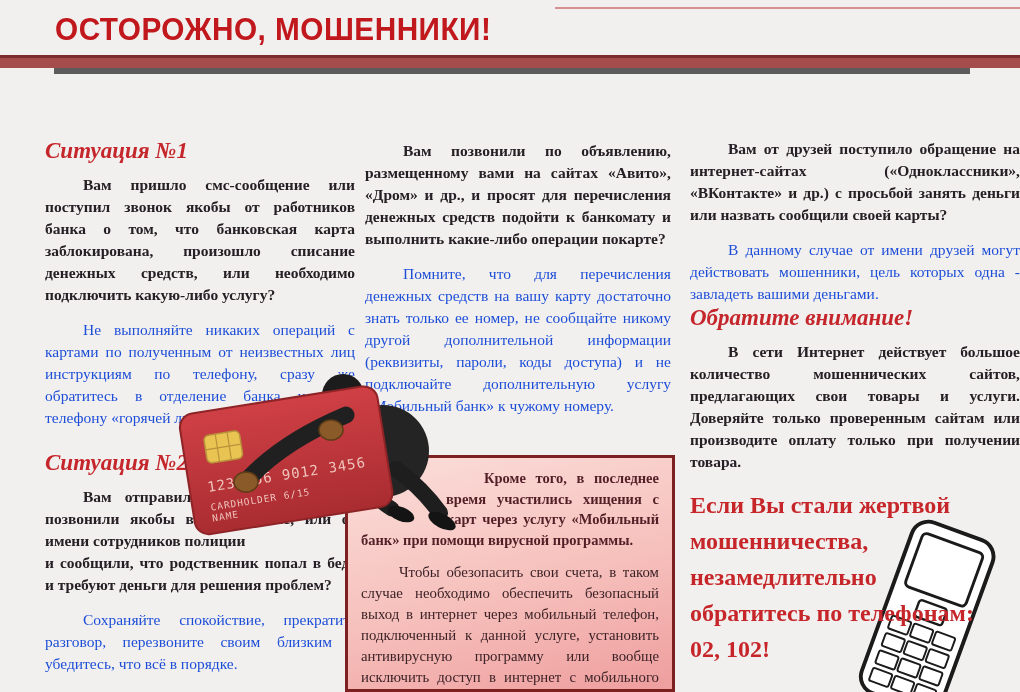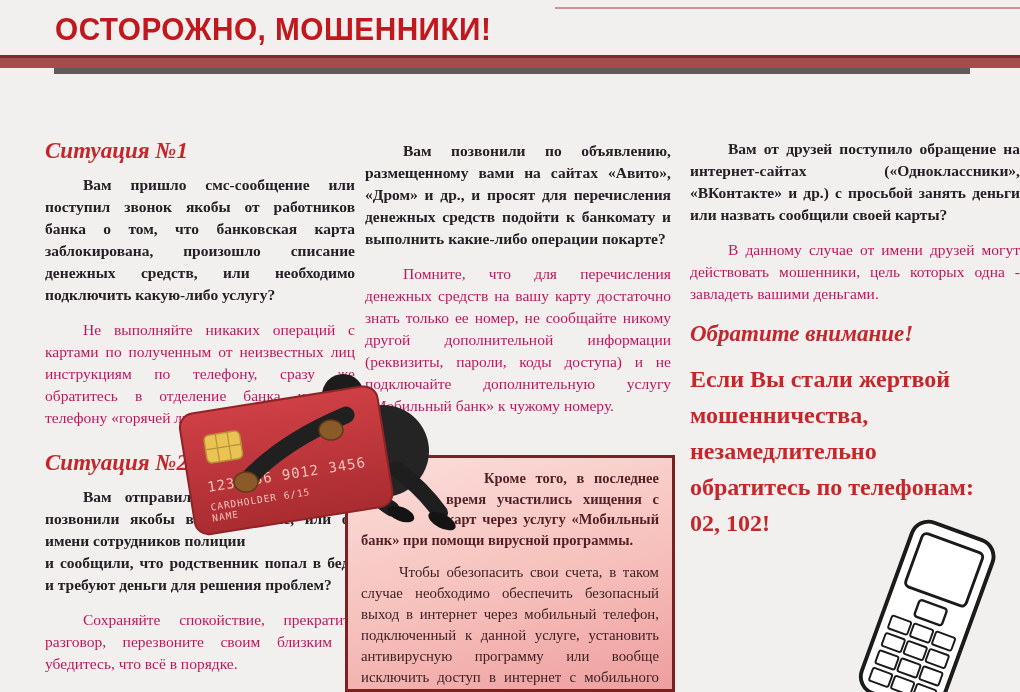--- a/index.html
+++ b/index.html
@@ -30,29 +30,29 @@
     color:#c5262b; font-weight:bold; font-size:23px; margin:0 0 10px 0;
     font-family:"Liberation Serif", serif;
     font-style:italic;
   }
   .question{
     font-weight:bold; color:#262026;
     font-size:15.5px; line-height:1.42; text-align:justify; text-indent:38px;
     margin:0 0 13px 0; white-space:pre-line;
   }
   .advice{
-    color:#be185d; font-size:15.5px; line-height:1.42; text-align:justify;
+    color:#1d4ed8; font-size:15.5px; line-height:1.42; text-align:justify;
     text-indent:38px; margin:0;
   }
   .block{position:absolute;}
   #s1{left:45px; top:138px; width:310px;}
   #s2{left:45px; top:450px; width:312px;}
   #s3{left:365px; top:140px; width:306px;}
   #col3{left:690px; top:138px; width:330px; z-index:3;}
-  #col3 .notice-title{margin-top:16px;}
+  #col3 .notice-title{}
   
   .virus-box{
     position:absolute; left:345px; top:455px; width:330px; height:237px;
     box-sizing:border-box; border:3px solid #7d2022;
     background:linear-gradient(165deg,#fbdeda 0%,#f6c0bc 55%,#ee9e9e 100%);
     padding:10px 13px; overflow:hidden; z-index:2;
   }
   .virus-box .question{color:#531f27; font-size:14.5px; margin-bottom:12px;}
   .virus-box .advice{color:#3c2226; font-size:14.8px;}
   .leg-spacer{float:left; width:85px; height:46px;}
@@ -93,20 +93,21 @@
 
   <div class="block" id="s3">
     <p class="question">Вам позвонили по объявлению, размещенному вами на сайтах «Авито», «Дром» и др., и просят для перечисления денежных средств подойти к банкомату и выполнить какие-либо операции покарте?</p>
     <p class="advice">Помните, что для перечисления денежных средств на вашу карту достаточно знать только ее номер, не сообщайте никому другой дополнительной информации (реквизиты, пароли, коды доступа) и не подключайте дополнительную услугу «Мобильный банк» к чужому номеру.</p>
   </div>
 
   <div class="block" id="col3">
     <p class="question">Вам от друзей поступило обращение на интернет-сайтах («Одноклассники», «ВКонтакте» и др.) с просьбой занять деньги или назвать сообщили своей карты?</p>
     <p class="advice">В данному случае от имени друзей могут действовать мошенники, цель которых одна - завладеть вашими деньгами.</p>
     <div class="sit-title notice-title">Обратите внимание!</div>
+    <p class="question">В сети Интернет действует большое количество мошеннических сайтов, предлагающих свои товары и услуги. Доверяйте только проверенным сайтам или производите оплату только при получении товара.</p>
     <div class="emergency">Если Вы стали жертвой
 мошенничества,
 незамедлительно
 обратитесь по телефонам:
 02, 102!</div>
   </div>
 
   <div class="virus-box">
     <div class="leg-spacer"></div>
     <p class="question">Кроме того, в последнее время участились хищения с карт через услугу «Мобильный банк» при помощи вирусной программы.</p>

